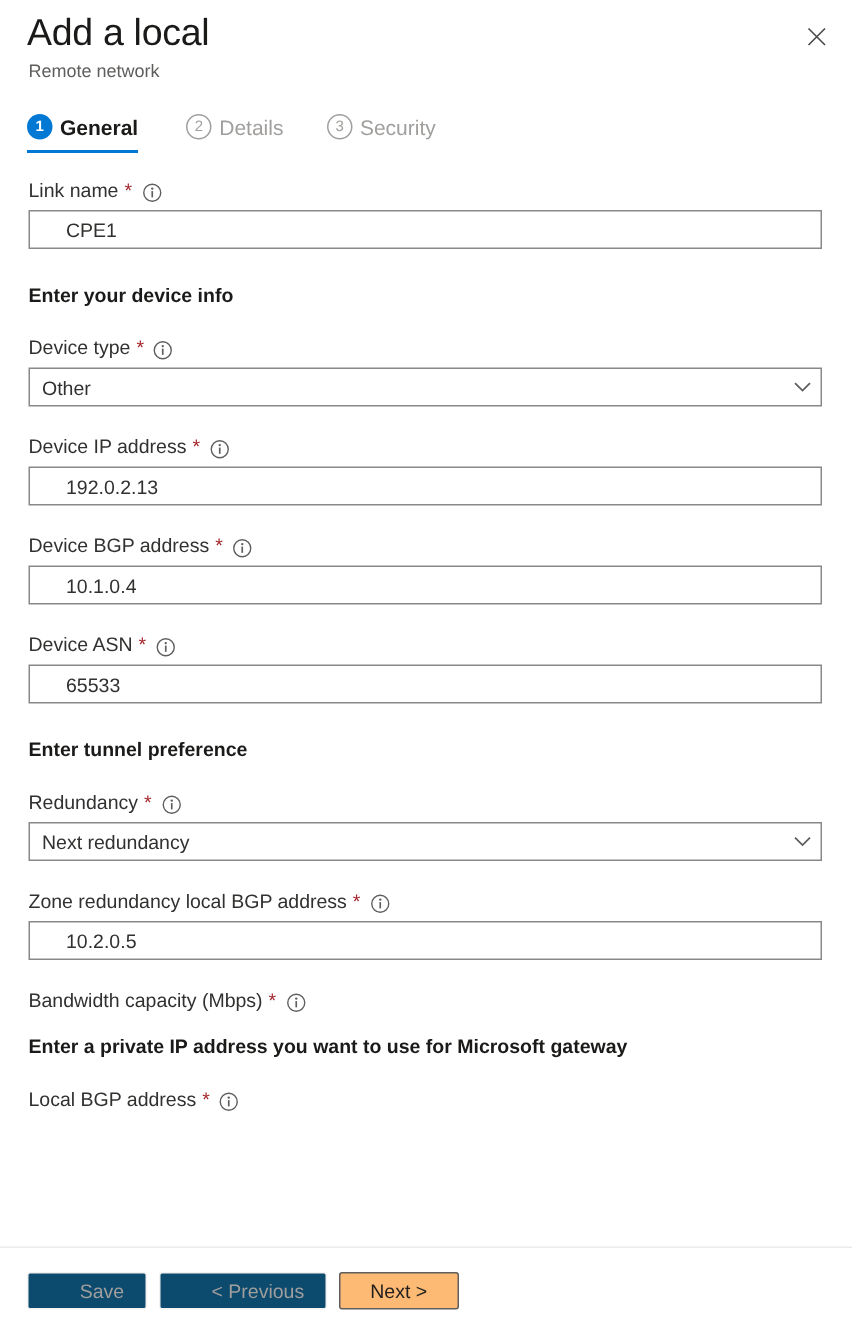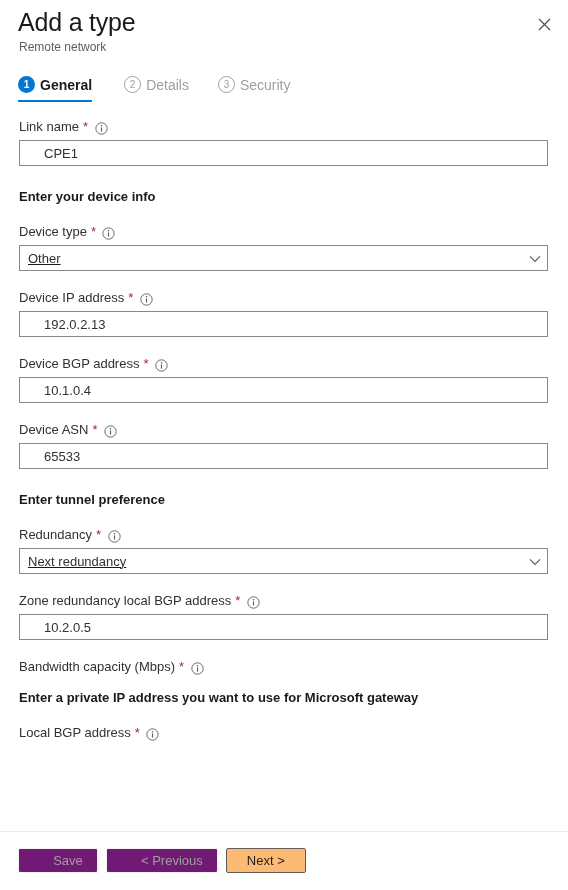--- a/index.html
+++ b/index.html
@@ -86,21 +86,21 @@
   .info-icon svg { display: block; }
 
   .text-input {
     width: 100%; height: 26px;
     border: 1px solid #8a8886; background: #ffffff;
     font-family: inherit; font-size: 13px; color: #323130;
     padding: 0 24px;
     border-radius: 0; outline: none;
     display: block;
   }
-  .select-wrap { position: relative; width: 100%; text-decoration: underline; }
+  .select-wrap { position: relative; width: 100%; }
   .select-box {
     width: 100%; height: 26px;
     border: 1px solid #8a8886; background: #ffffff;
     font-size: 13px; color: #323130;
     padding: 0 28px 0 8px;
     display: flex; align-items: center;
     cursor: pointer; user-select: none;
   }
   .chevron {
     position: absolute; right: 7px; top: 50%;
@@ -128,38 +128,38 @@
   }
   .btn {
     height: 25px; min-width: 80px;
     font-family: inherit; font-size: 13px;
     border: 1px solid transparent; border-radius: 2px;
     padding: 0 14px; cursor: pointer;
     display: inline-flex; align-items: center; justify-content: center;
     white-space: nowrap;
   }
   .btn-disabled {
-    background: #701a75; color: #a19f9d; border-color: #f3f2f1;
+    background: #0c4a6e; color: #a19f9d; border-color: #f3f2f1;
     cursor: default;
     padding-left: 34px;
   }
   .btn-default {
     background: #fdba74; color: #201f1e; border: 1px solid #605e5c;
     font-weight: 400;
   }
   .btn-prev { min-width: 110px; }
   .btn-next { min-width: 80px; }
 </style>
 </head>
 <body>
 
 <div class="panel">
 
   <div class="header">
-    <div class="title">Add a type</div>
+    <div class="title">Add a local</div>
     <div class="subtitle">Remote network</div>
     <button class="close-btn" aria-label="Close">
       <svg width="13" height="13" viewBox="0 0 13 13" aria-hidden="true">
         <path d="M1 1 L12 12 M12 1 L1 12" stroke="#4a4a4a" stroke-width="1.1" fill="none"></path>
       </svg>
     </button>
   </div>
 
   <div class="tabs">
     <button class="tab active">

